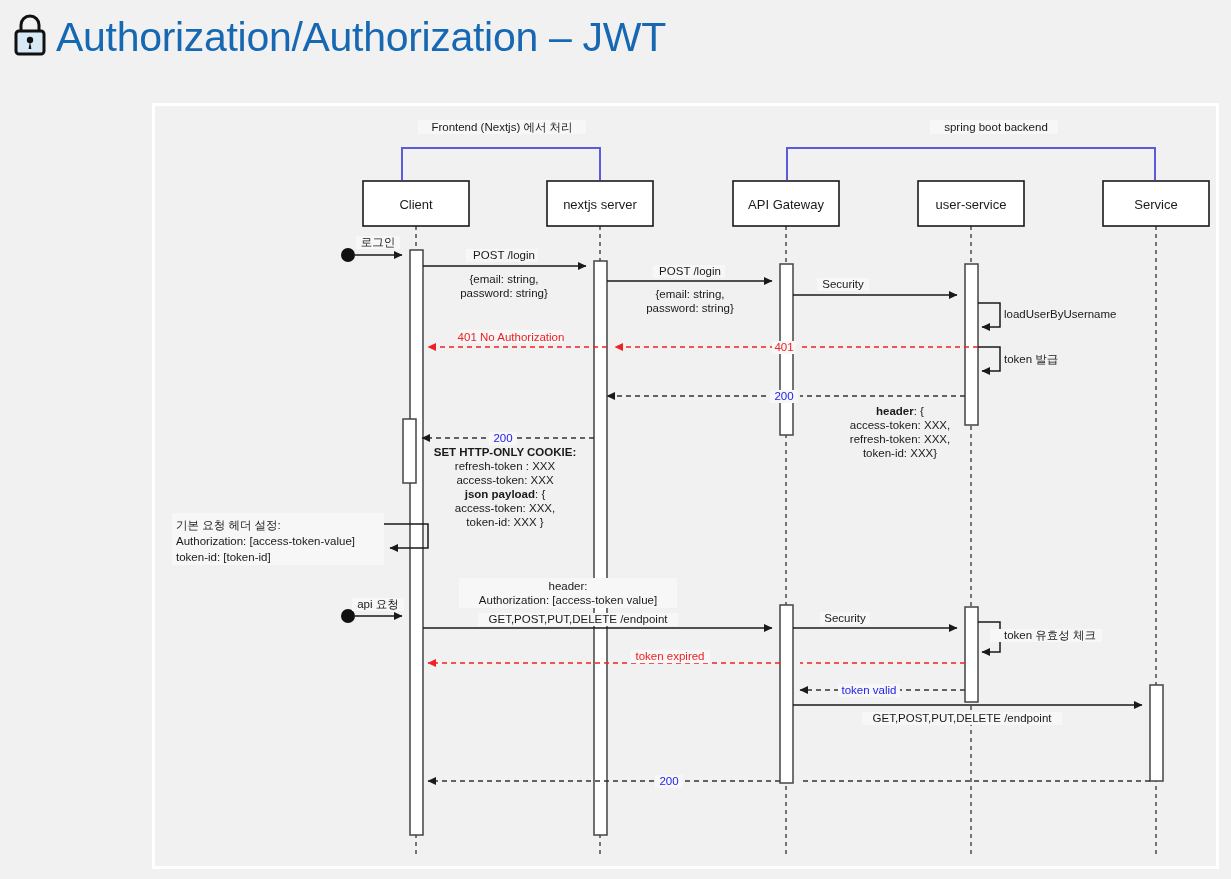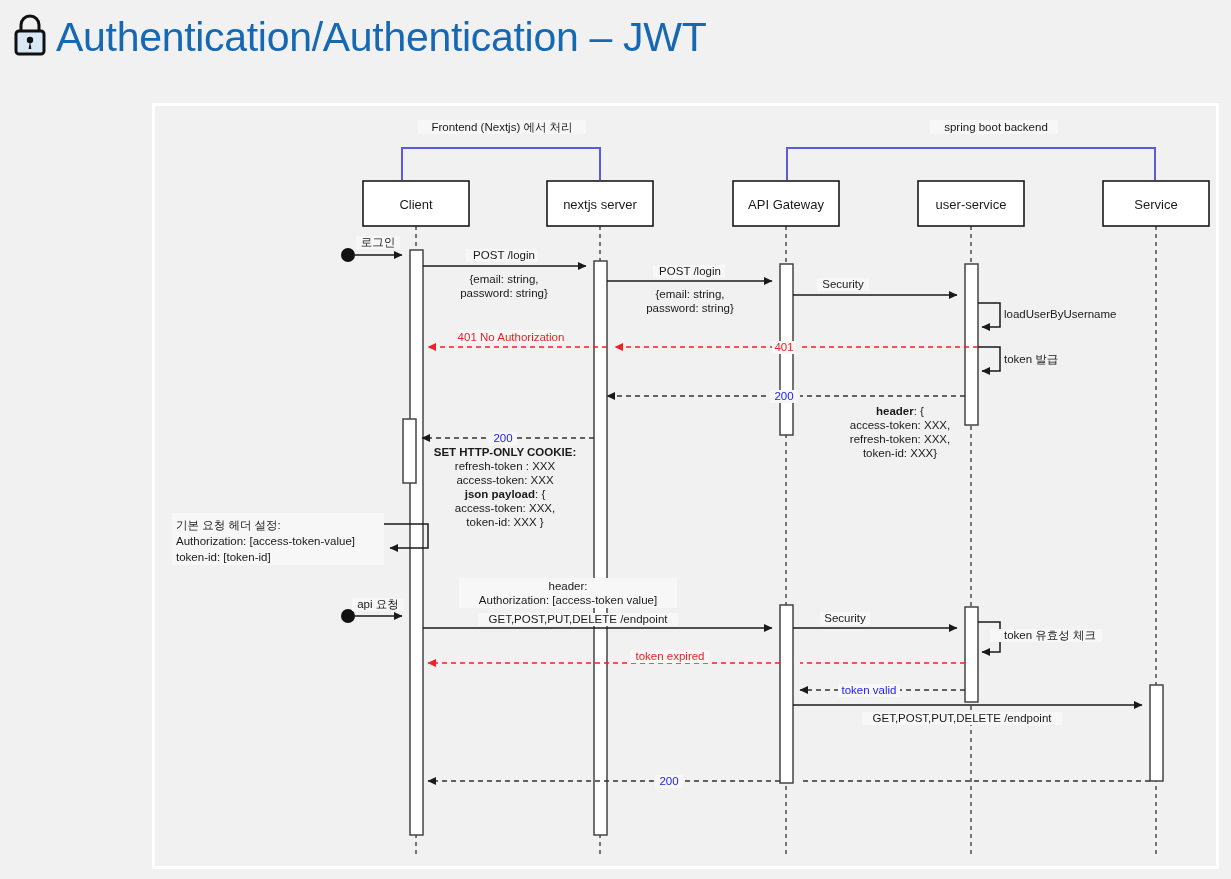--- a/index.html
+++ b/index.html
@@ -75,21 +75,21 @@
 
   <div class="title-row">
     <span class="lock-icon">
       <svg width="40" height="46" viewBox="0 0 40 46">
         <path d="M11 19 L11 13 A9 9 0 0 1 29 13 L29 19" fill="none" stroke="#111111" stroke-width="3"></path>
         <rect x="6" y="19" width="28" height="23" rx="3" ry="3" fill="#d9e8f5" stroke="#111111" stroke-width="3"></rect>
         <circle cx="20" cy="28" r="3.2" fill="#111111"></circle>
         <path d="M20 29 L18.6 37 L21.4 37 Z" fill="#111111"></path>
       </svg>
     </span>
-    <span class="title-text">Authentication/Authentication – JWT</span>
+    <span class="title-text">Authorization/Authorization – JWT</span>
   </div>
 
   <div class="diagram-frame"></div>
 
   <svg id="seq" width="1231" height="879">
     <defs>
       <marker id="arrY" markerWidth="9" markerHeight="9" refX="8" refY="4.5" orient="auto" markerUnits="userSpaceOnUse">
         <path d="M0,0.6 L8.5,4.5 L0,8.4 z" fill="#1a1a1a"></path>
       </marker>
       <marker id="arrX" markerWidth="9" markerHeight="9" refX="8" refY="4.5" orient="auto" markerUnits="userSpaceOnUse">

